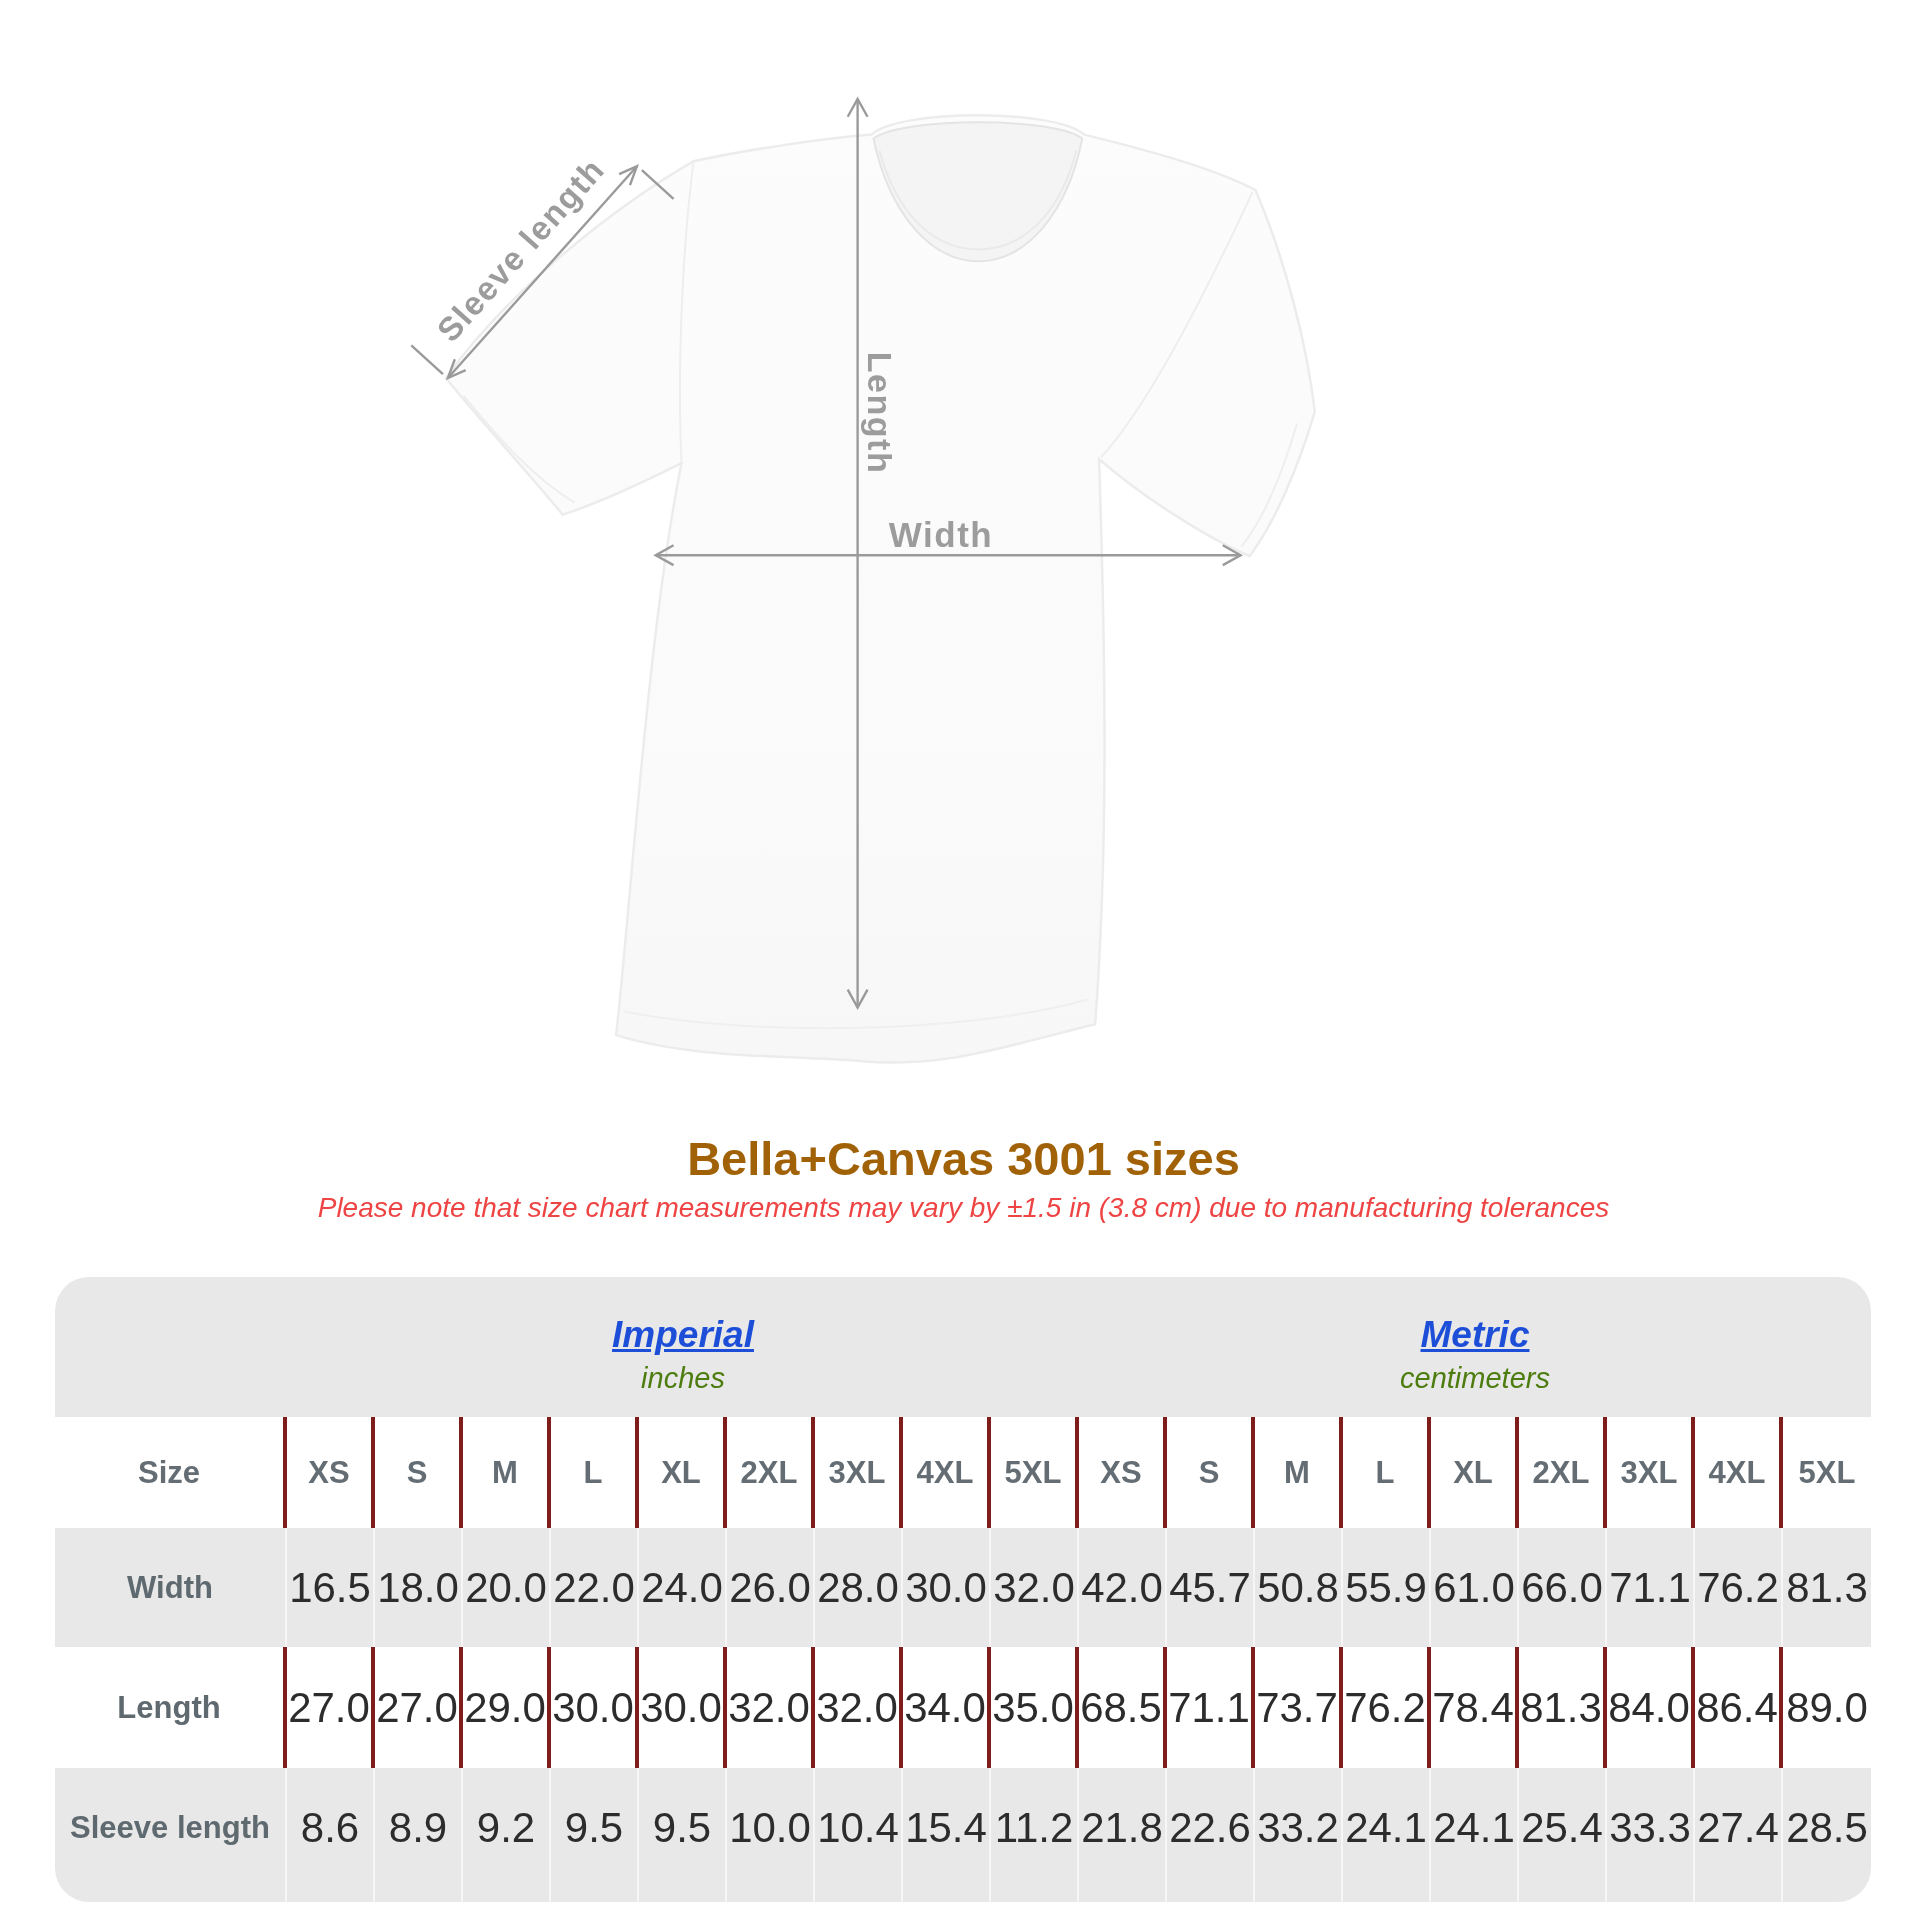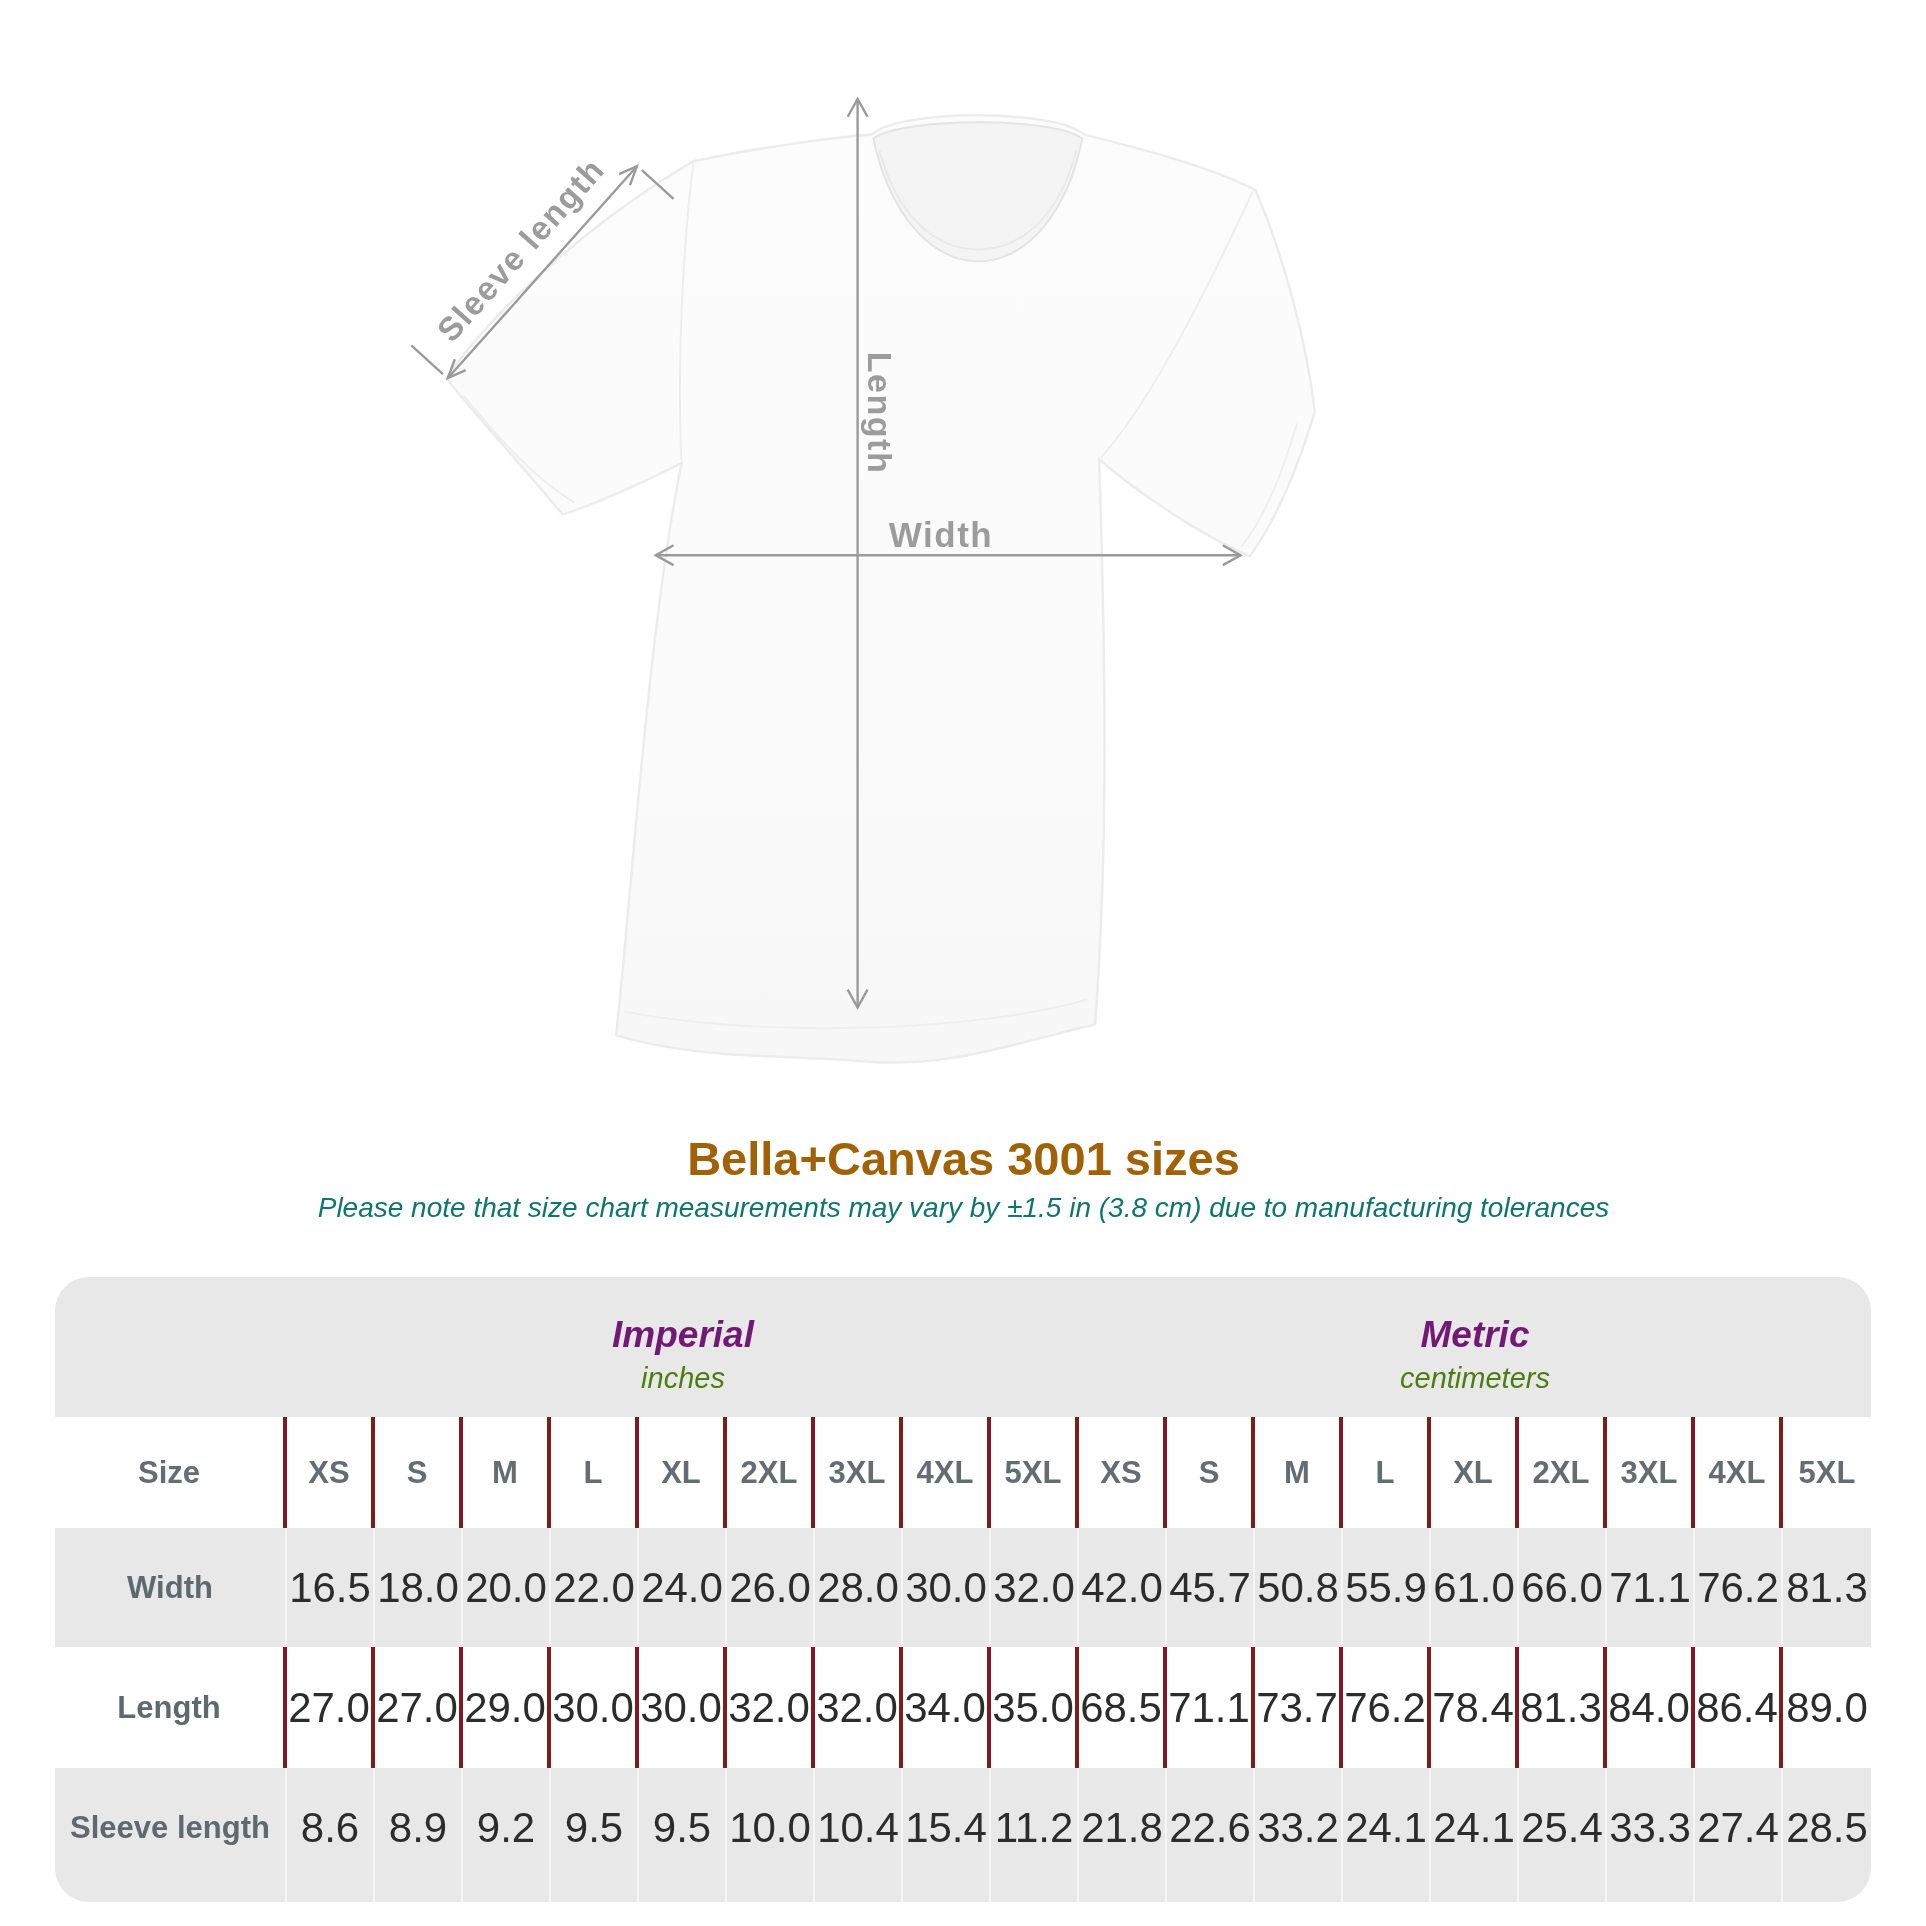--- a/index.html
+++ b/index.html
@@ -9,21 +9,21 @@
   
   .figure{position:absolute;left:0;top:0;width:1927px;height:1148px;}
   .figure svg{position:absolute;left:0;top:0;}
   .dim-label{position:absolute;color:#9c9c9c;font-weight:bold;letter-spacing:1.5px;white-space:nowrap;}
   .lbl-length{left:879px;top:413px;font-size:34px;transform:translate(-50%,-50%) rotate(90deg);}
   .lbl-width{left:941px;top:535px;font-size:35px;transform:translate(-50%,-50%);}
   .lbl-sleeve{left:521px;top:250px;font-size:33px;transform:translate(-50%,-50%) rotate(-48.3deg);}
 
   
   .title{position:absolute;left:0;top:1131px;width:100%;text-align:center;font-size:47px;font-weight:bold;color:#a16207;}
-  .subtitle{position:absolute;left:0;top:1192px;width:100%;text-align:center;font-size:28px;font-style:italic;color:#0f766e;}
+  .subtitle{position:absolute;left:0;top:1192px;width:100%;text-align:center;font-size:28px;font-style:italic;color:#ef4444;}
 
   
   .chart{position:absolute;left:55px;top:1277px;width:1816px;height:625px;background:#e8e8e8;border-radius:34px;overflow:hidden;}
   .trow{display:grid;grid-template-columns:232px repeat(18,1fr);}
   .grp{display:contents;}
   .cell{display:flex;align-items:center;justify-content:center;}
   .r-band{height:140px;}
   .r-head{height:111px;}
   .r-d1{height:119px;}
   .r-d2{height:121px;}
@@ -32,21 +32,21 @@
 
   
   .white .cell{background:#ffffff;border-right:4px solid #7f1d1d;}
   .white .cell:first-child,{}
   .white > .grp:last-child > .cell:last-child{border-right:none;}
   
   .gray .cell{background:transparent;border-right:2px solid rgba(255,255,255,0.6);}
   .gray > .grp:last-child > .cell:last-child{border-right:none;}
 
   .band-cell{grid-column:span 9;display:flex;flex-direction:column;align-items:center;justify-content:center;gap:6px;padding-top:14px;}
-  .band-name{font-size:37px;font-weight:bold;font-style:italic;color:#701a75;}
+  .band-name{font-size:37px;font-weight:bold;font-style:italic;color:#1d4ed8;text-decoration:underline;}
   .band-unit{font-size:29px;font-style:italic;color:#4d7c0f;}
 
   .head-label{font-size:31px;font-weight:bold;color:#636d73;}
   .row-label{font-size:31px;font-weight:bold;color:#5f6a70;}
   .num{font-size:42px;color:#2c2c2c;}
 </style>
 </head>
 <body>
 
 <div class="canvas">

